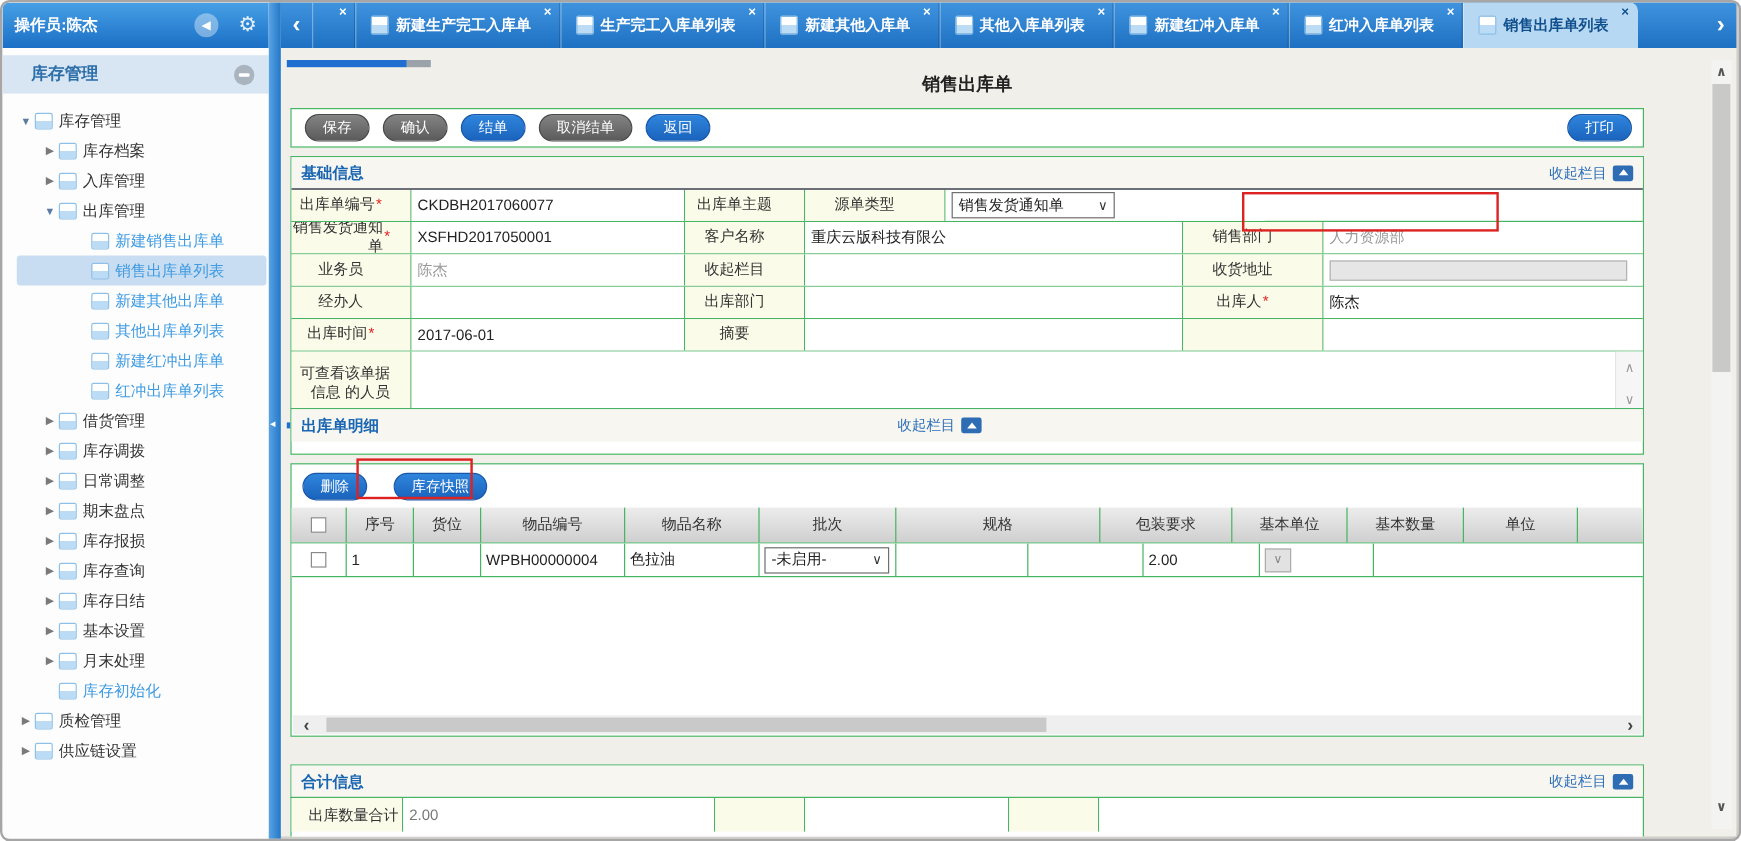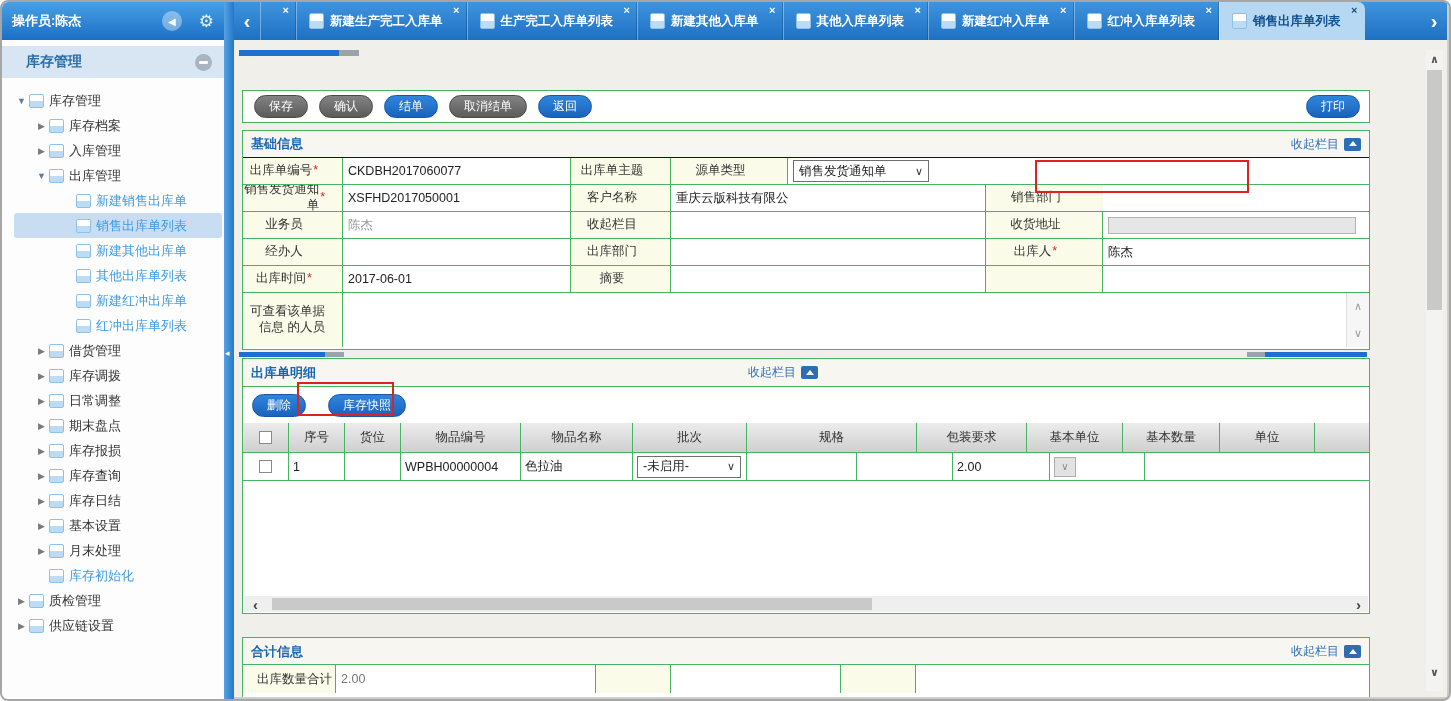--- a/index.html
+++ b/index.html
@@ -286,20 +286,21 @@
           <span class="close">×</span>
         </div>
       </div>
     <span class="tab-scroll right">›</span>
   </div>
 
   <div class="content">
 
     <div class="minibar" style="left:5px;top:10px"><span class="mb-blue" style="width:100px"></span><span class="mb-gray" style="width:20px"></span></div>
 
+    <div class="page-title">销售出库单</div>
 
     <div class="toolbar">
       <div id="toolbar-buttons" style="display:flex;gap:11px">
           <div class="btn gray">保存</div>
           <div class="btn gray">确认</div>
           <div class="btn blue">结单</div>
           <div class="btn gray">取消结单</div>
           <div class="btn blue">返回</div>
         </div>
       <div class="btn blue btn-print">打印</div>
@@ -345,20 +346,23 @@
             </div>
             <div class="bi-cell bi-label" style="width: 100px;">
               <span>客户名称</span>
             </div>
             <div class="bi-cell bi-value" style="width: 315px;">
               <span>重庆云版科技有限公</span>
             </div>
             <div class="bi-cell bi-label" style="width: 117px;">
               <span>销售部门</span>
             </div>
+            <div class="bi-cell bi-value" style="width: 266px;">
+              <span class="muted">人力资源部</span>
+            </div>
           </div>
           <div class="birow">
             <div class="bi-cell bi-label" style="width: 100px;">
               <span>业务员</span>
             </div>
             <div class="bi-cell bi-value" style="width: 228px;">
               <span class="muted">陈杰</span>
             </div>
             <div class="bi-cell bi-label" style="width: 100px;">
               <span>收起栏目</span>
@@ -426,21 +430,21 @@
                 <span>∨</span>
               </div>
             </div>
           </div>
         </div>
     </div>
 
     <div class="minibar" style="left:5px;top:312px;height:5px"><span class="mb-blue" style="width:86px"></span><span class="mb-gray" style="width:19px"></span></div>
     <div class="minibar" style="left:1013px;top:312px;height:5px"><span class="mb-gray" style="width:18px"></span><span class="mb-blue" style="width:102px"></span></div>
 
-    <div class="section" style="top:318px;height:39px">
+    <div class="section" style="top:300px;height:39px">
       <div class="sec-head">
         <span class="sec-title">出库单明细</span>
         <span class="collapse mid">
           <span>收起栏目</span>
           <span class="collapse-icon"></span>
         </span>
       </div>
     </div>
 
     <div class="section" style="top:346px;height:228px">

